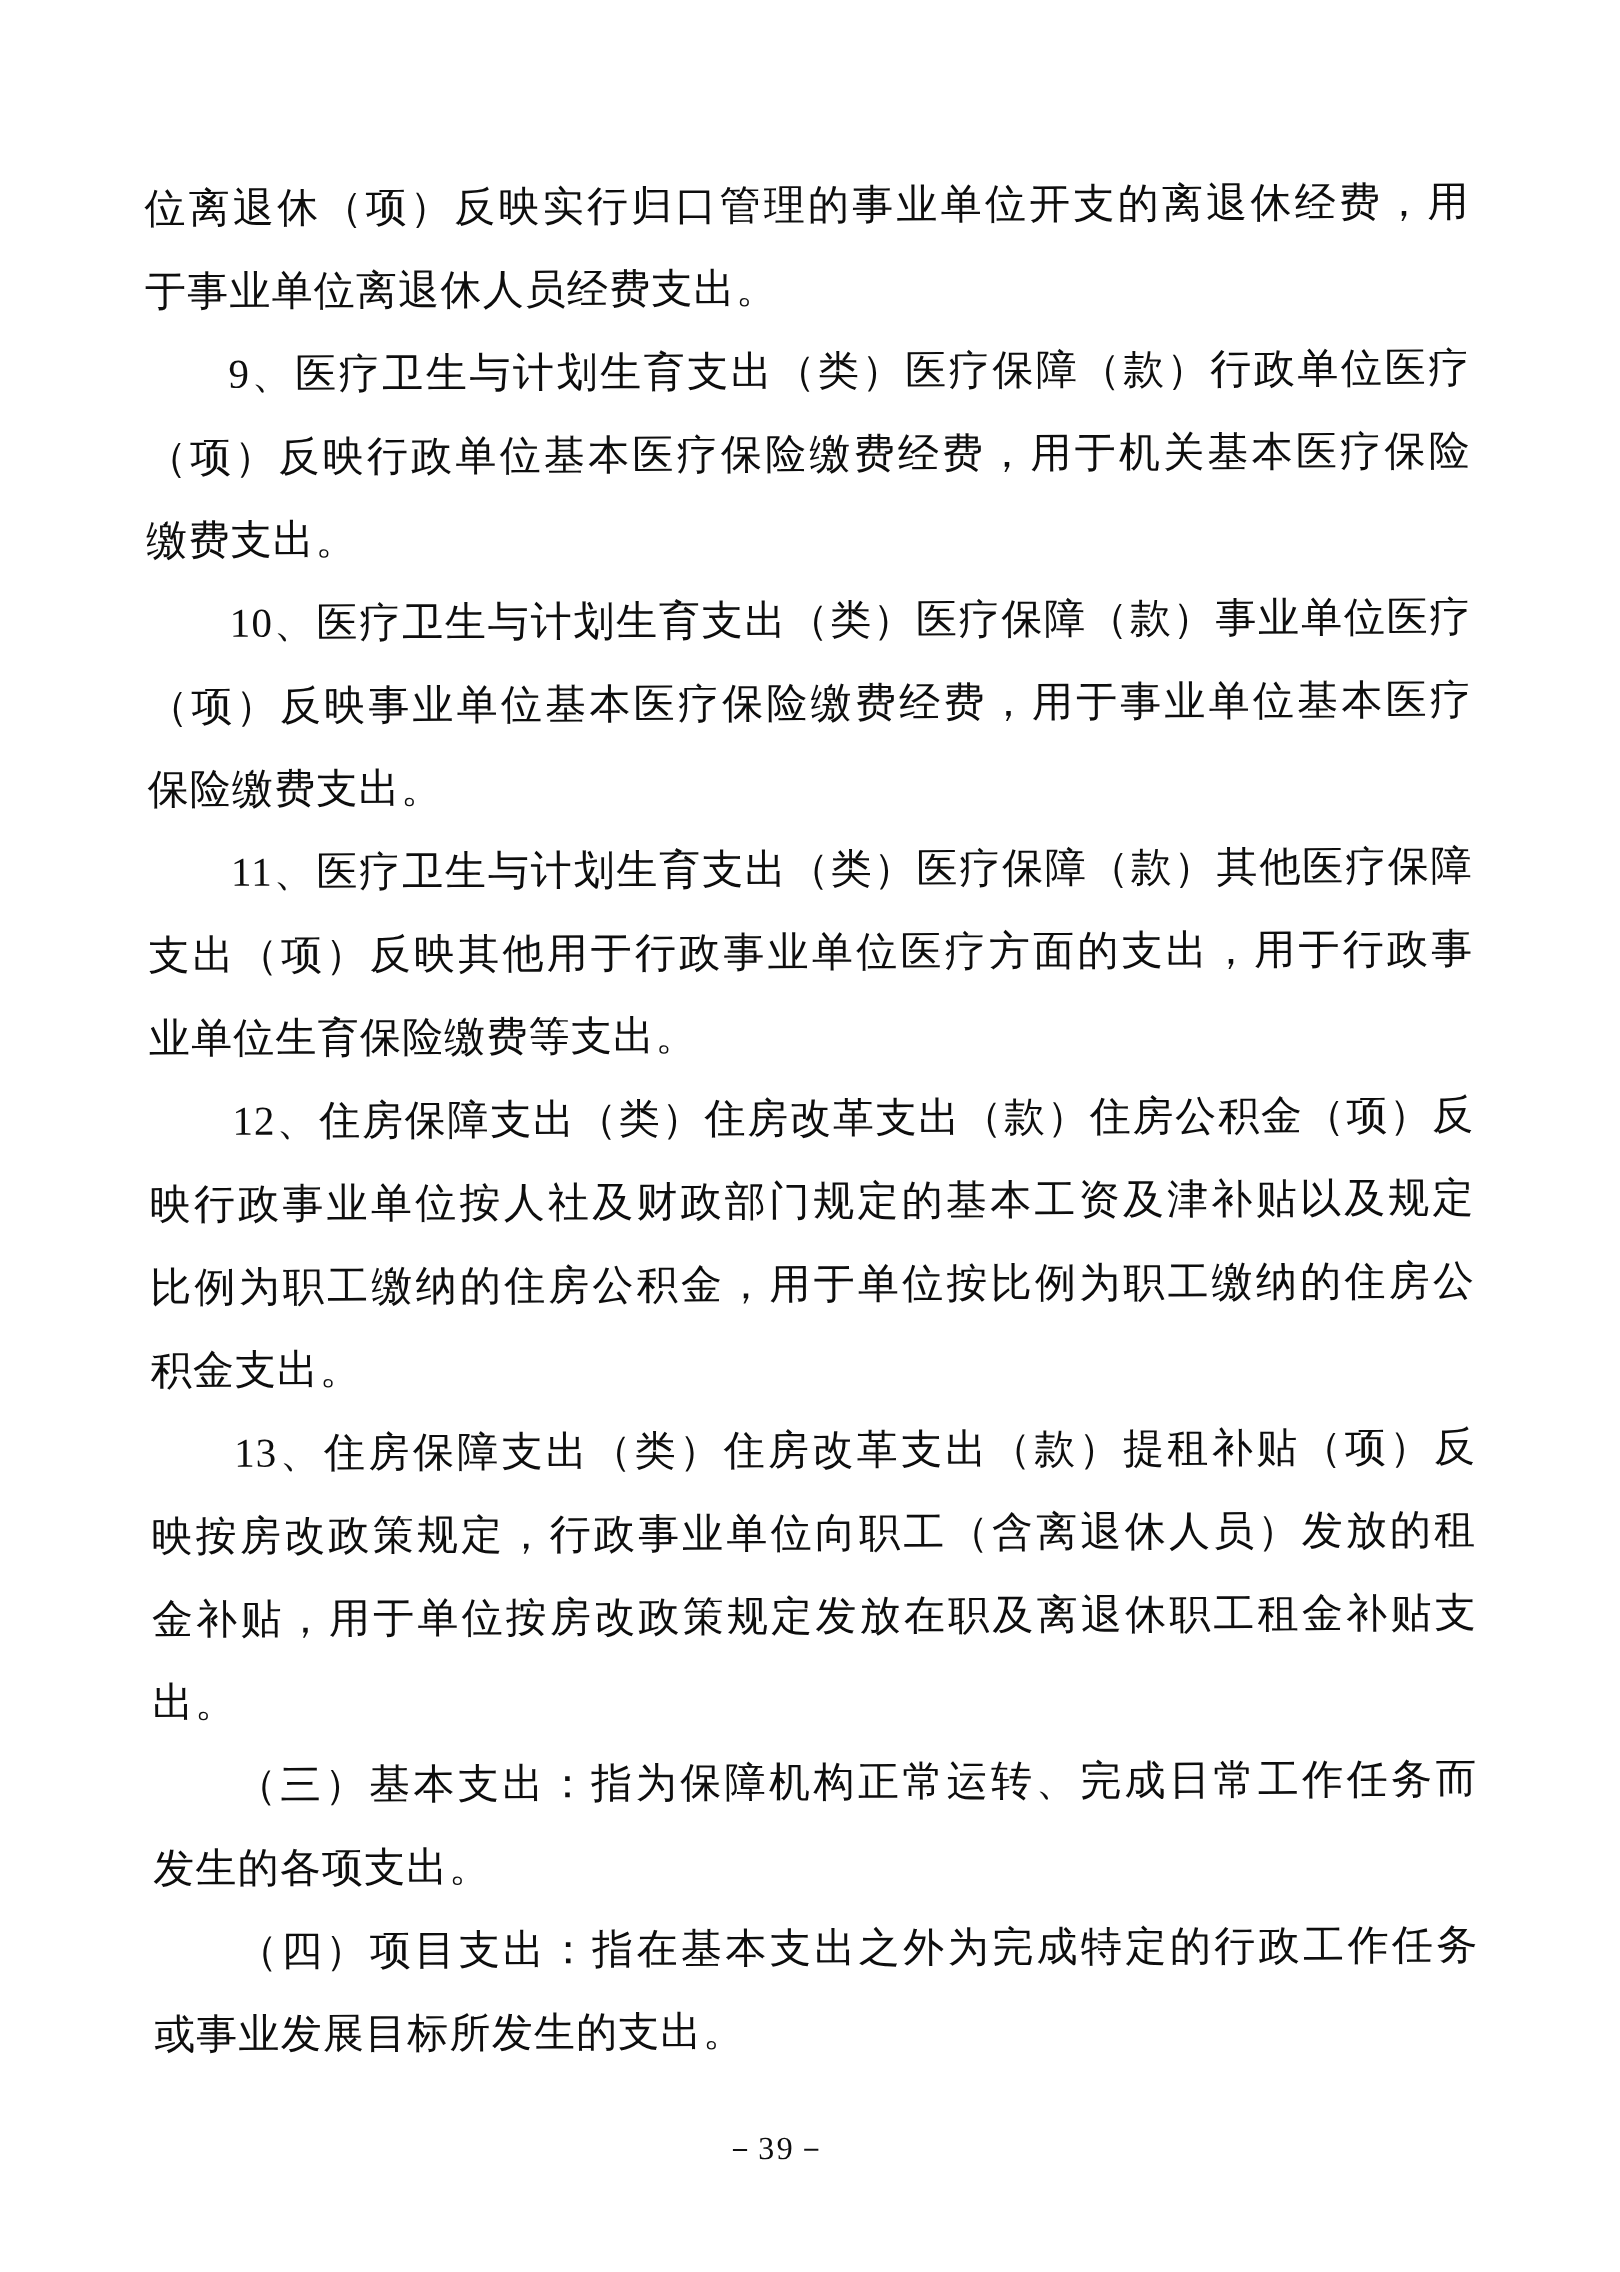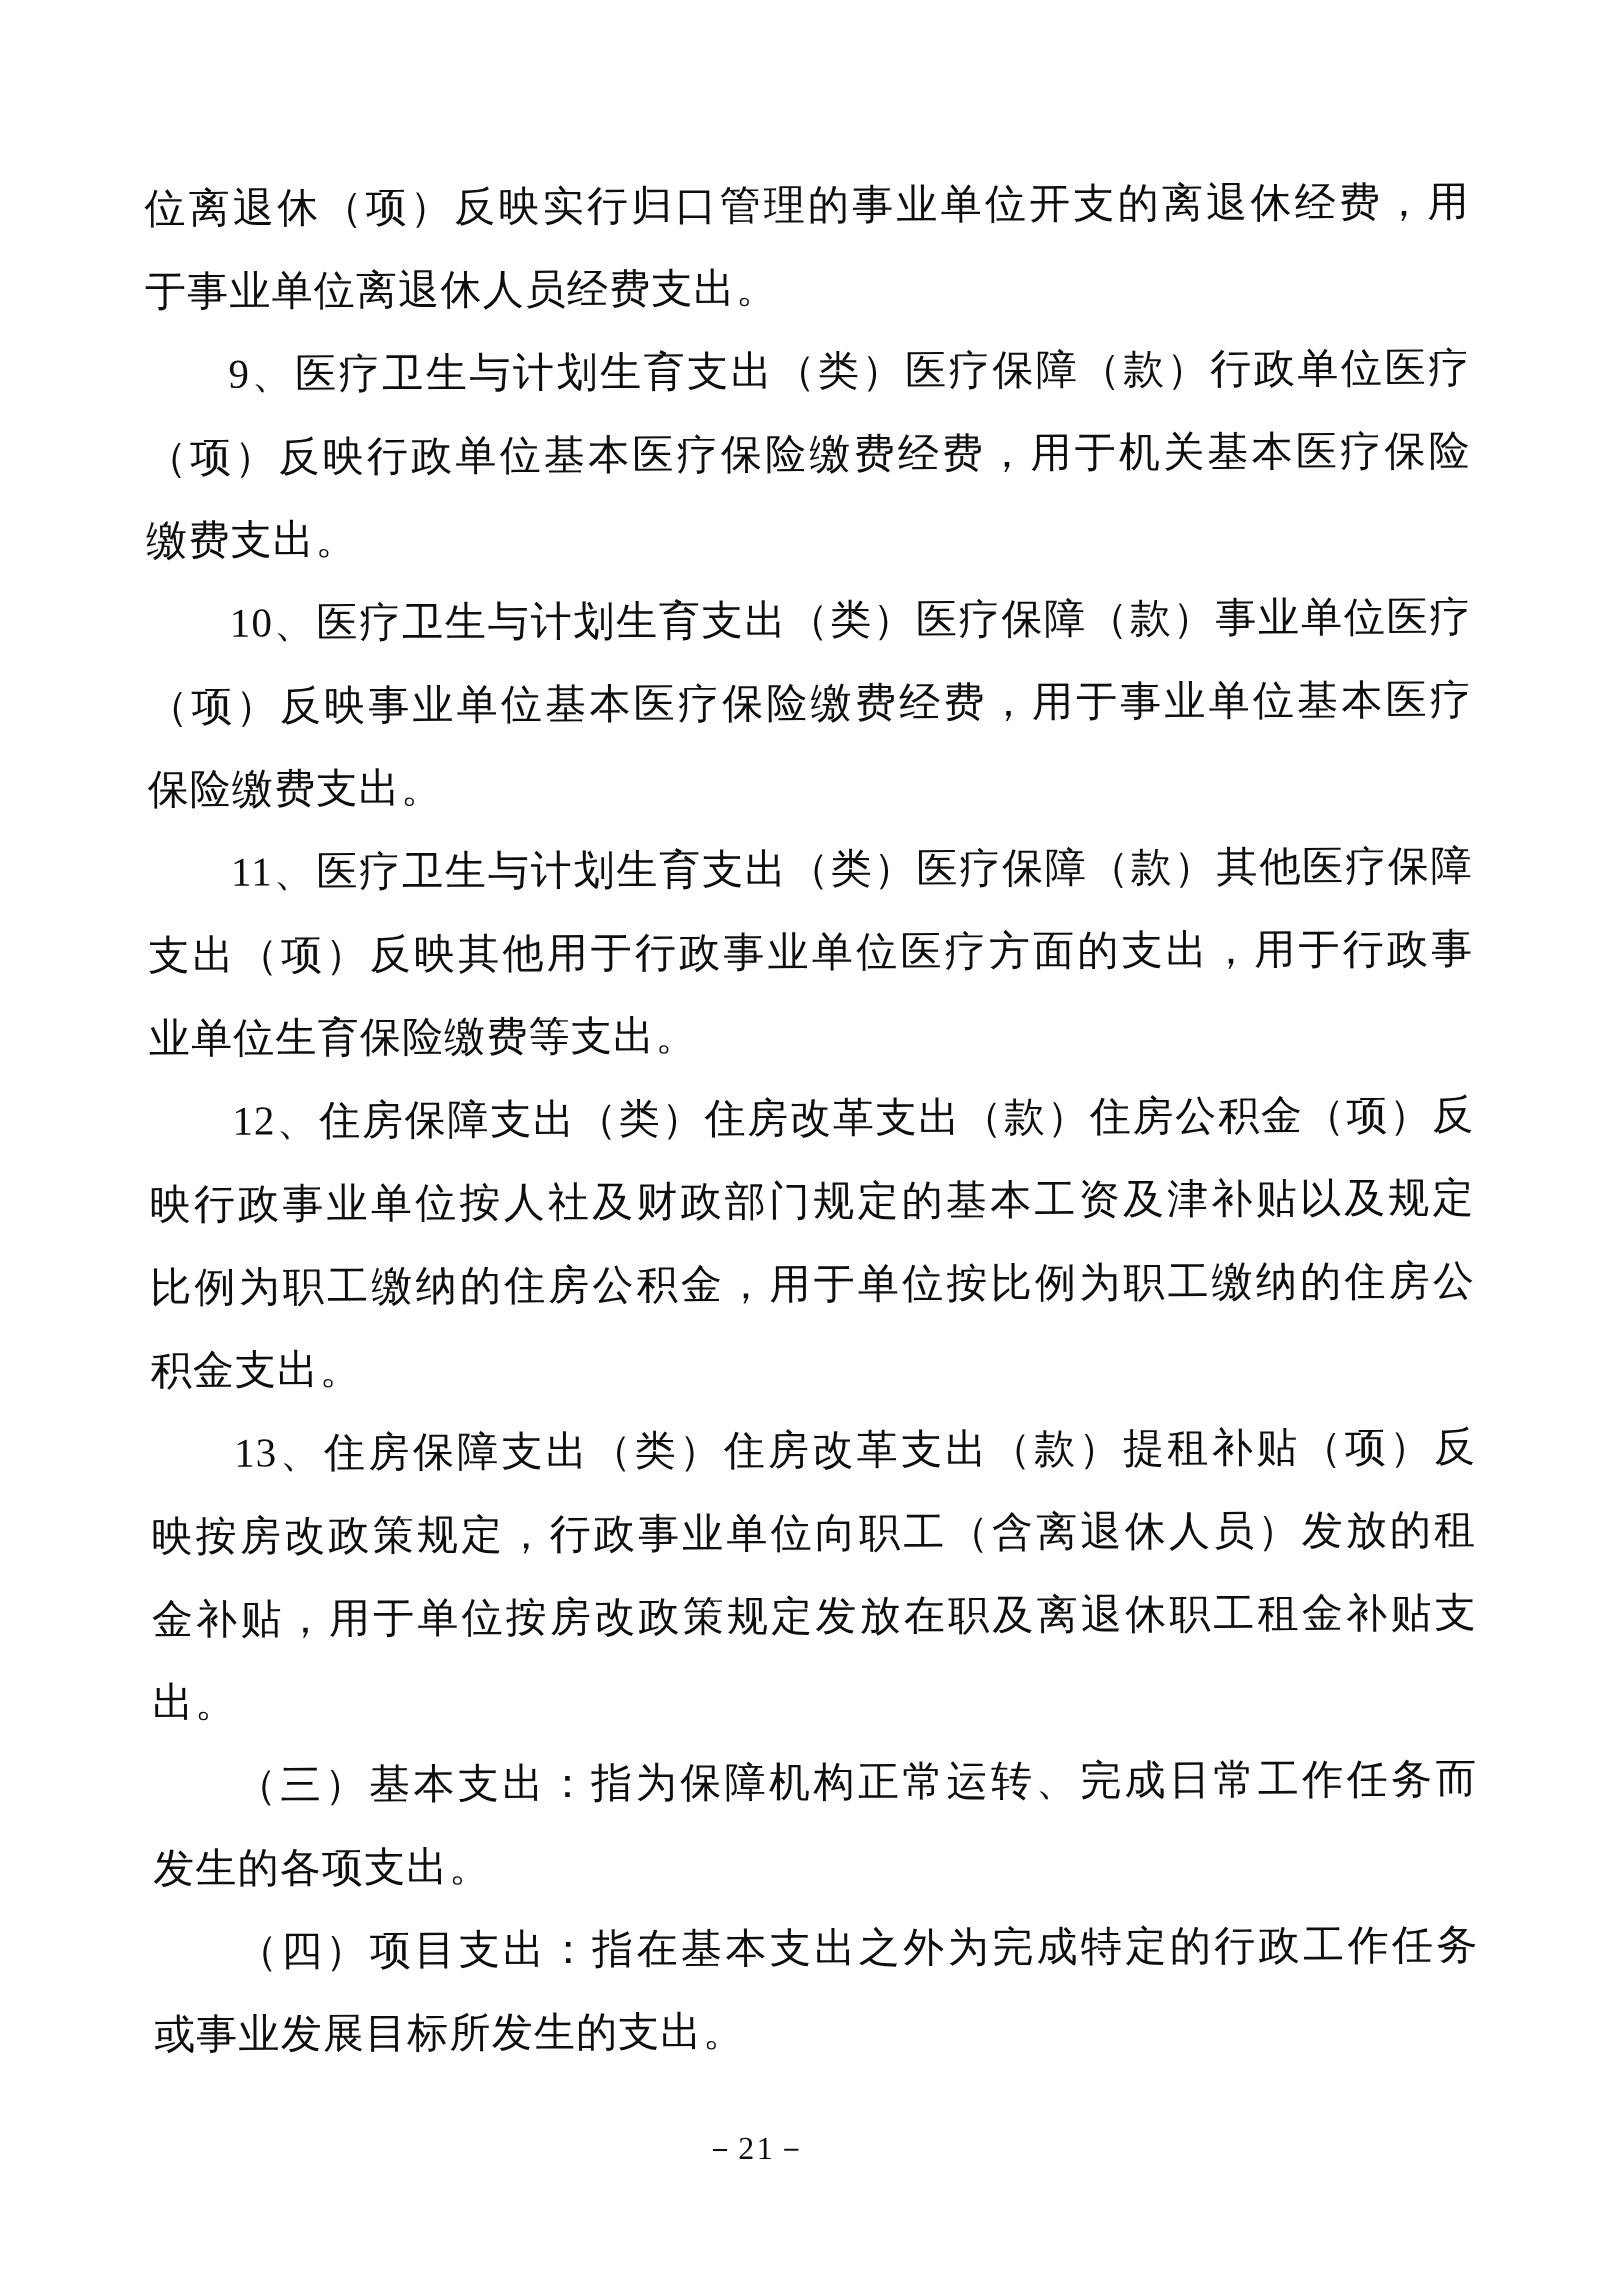--- a/index.html
+++ b/index.html
@@ -8,20 +8,21 @@
     background: #ffffff;
   }
   .page {
     position: relative;
     width: 1504px;
     height: 2273px;
     background: #ffffff;
     overflow: hidden;
     font-family: "Liberation Serif", "DejaVu Serif", serif;
     color: #0e0e0e;
+    padding-left: 40px;
   }
   .scan-tilt {
     position: absolute;
     inset: 0;
     transform: rotate(-0.3deg);
     transform-origin: 50% 55%;
   }
   .textblock {
     position: absolute;
     left: 150px;
@@ -81,17 +82,17 @@
       <div class="line indent justify">13、住房保障支出（类）住房改革支出（款）提租补贴（项）反</div>
       <div class="line justify">映按房改政策规定，行政事业单位向职工（含离退休人员）发放的租</div>
       <div class="line justify">金补贴，用于单位按房改政策规定发放在职及离退休职工租金补贴支</div>
       <div class="line">出。</div>
       <div class="line indent justify">（三）基本支出：指为保障机构正常运转、完成日常工作任务而</div>
       <div class="line">发生的各项支出。</div>
       <div class="line indent justify">（四）项目支出：指在基本支出之外为完成特定的行政工作任务</div>
       <div class="line">或事业发展目标所发生的支出。</div>
     </div>
     <div class="footer">
-      <span>－21－</span>
+      <span>－39－</span>
     </div>
   </div>
 </div>
 
 
 </body></html>

